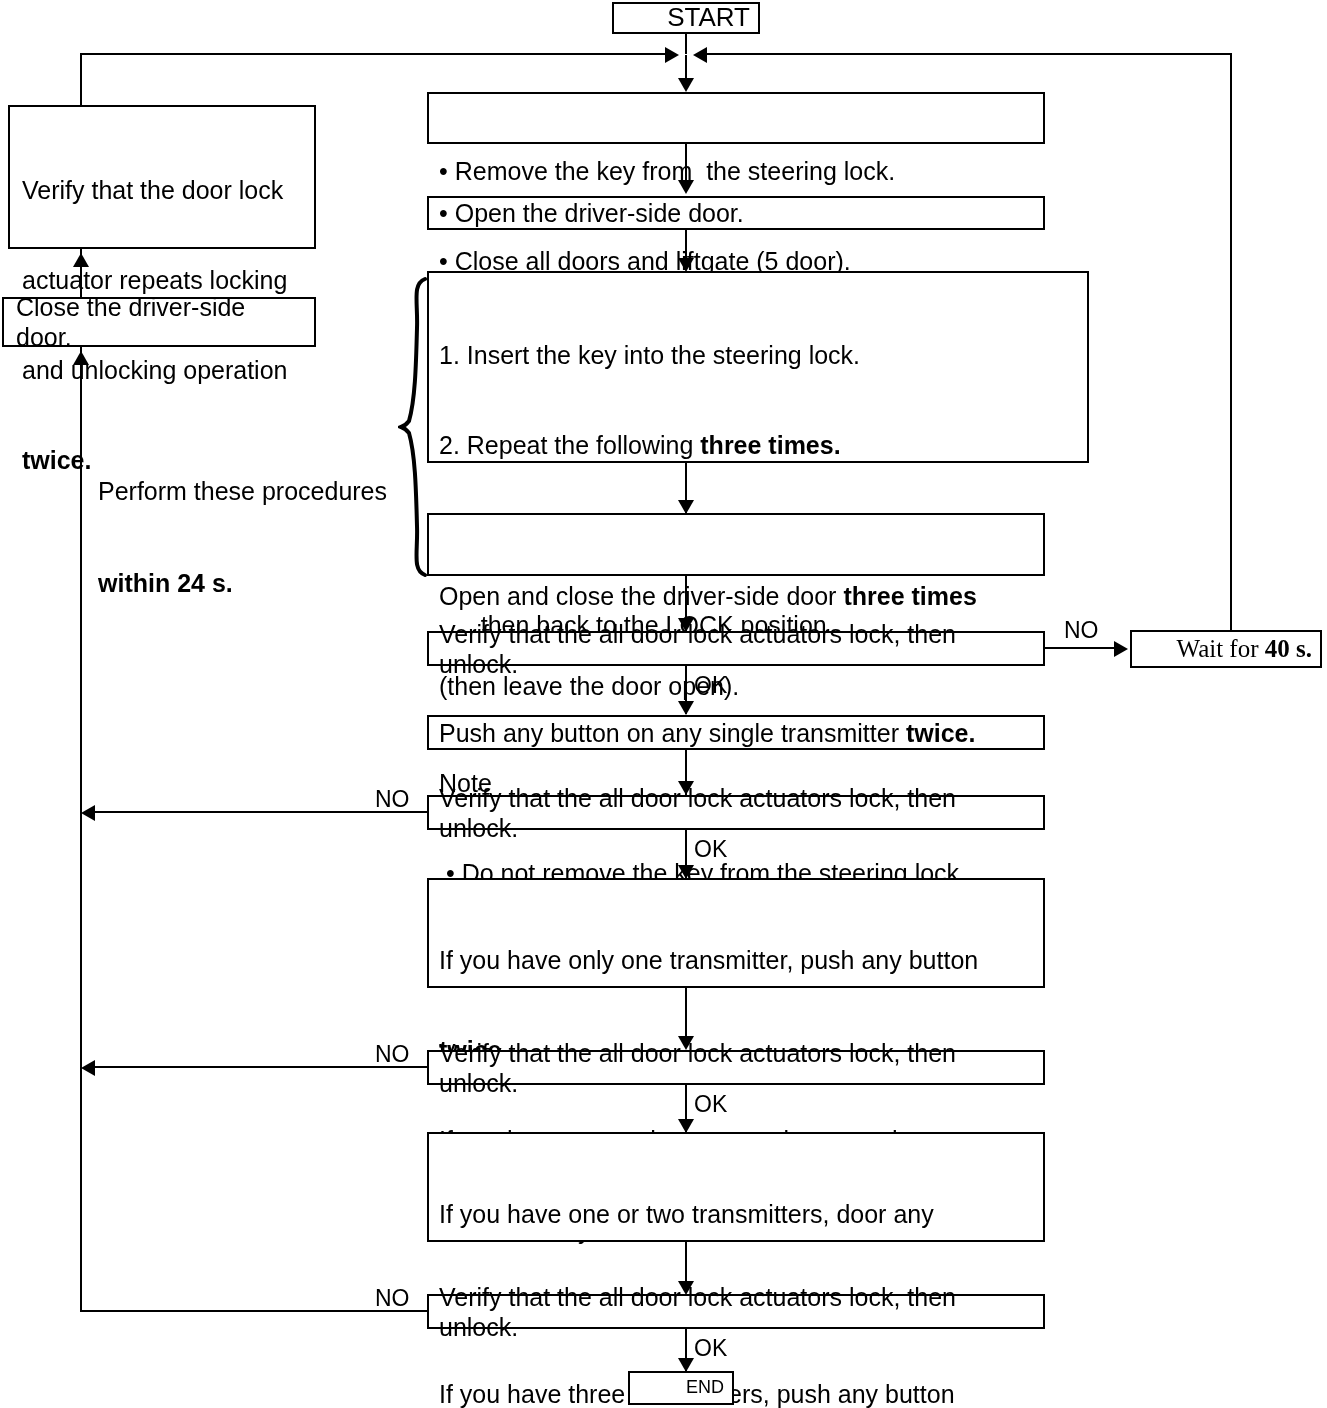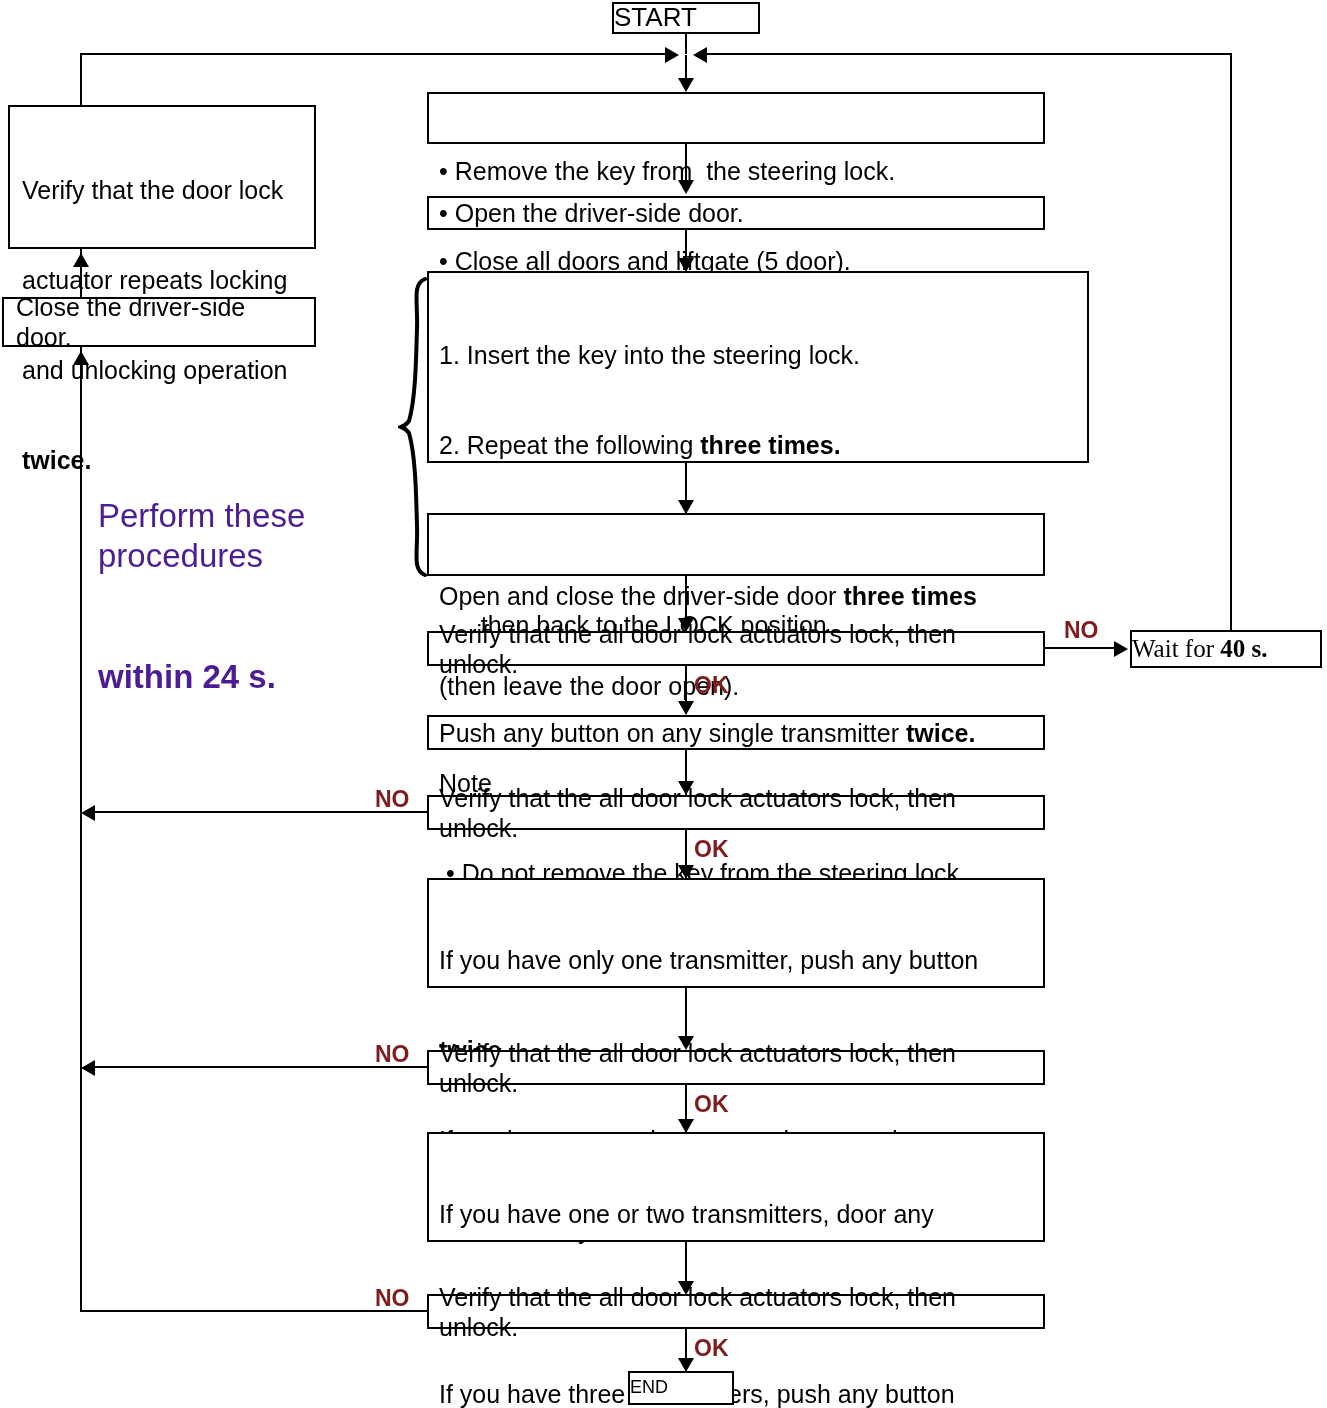--- a/index.html
+++ b/index.html
@@ -19,45 +19,45 @@
     background:#fff;
     font-size:25px;
     line-height:1.20;
     color:#000;
     padding:6px 10px 6px 10px;
     white-space:pre-wrap;
   }
   .box.center{
     display:flex;
     align-items:center;
-    justify-content:flex-start;
-    padding:0;
+    justify-content:flex-end;
+    padding:8px;
     text-align:center;
   }
   .box.vcenter{
     display:flex;
     align-items:center;
     justify-content:flex-start;
     padding-top:0;
     padding-bottom:0;
   }
   .box b{font-weight:bold;}
   .lbl{
     position:absolute;
     font-size:23px;
-    font-weight:bold;
-    color:#7f1d1d;
+    font-weight:normal;
+    color:#000000;
     white-space:nowrap;
     line-height:1;
   }
   .note{
     position:absolute;
-    font-size:33px;
+    font-size:25px;
     line-height:1.22;
-    color:#4c1d95;
+    color:#000000;
     white-space:pre-wrap;
   }
   .note b{font-weight:bold;}
   .ln{
     position:absolute;
     background:#000;
   }
   .hln{height:2px;}
   .vln{width:2px;}
   .arrow{

